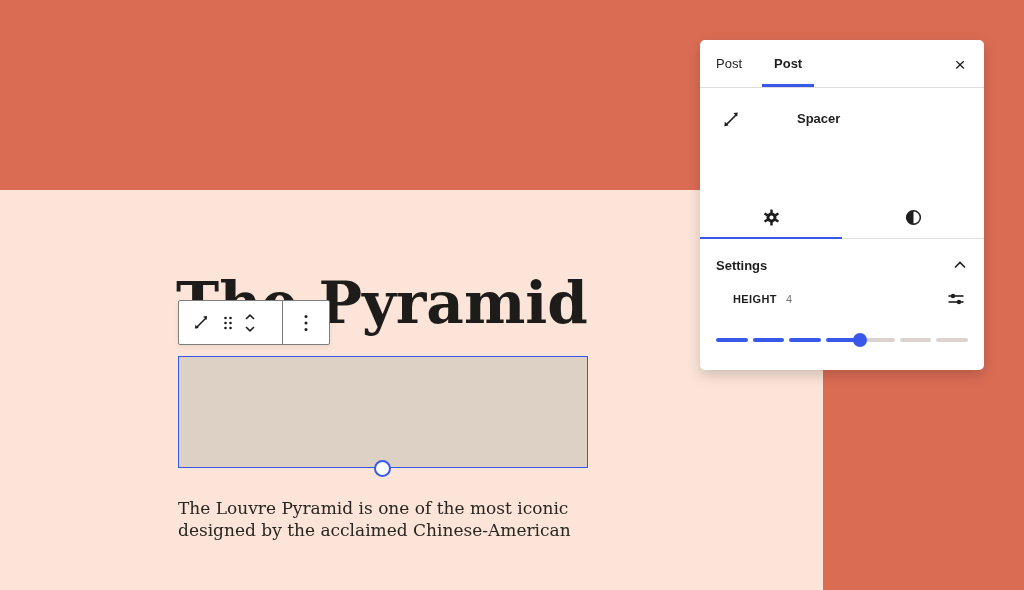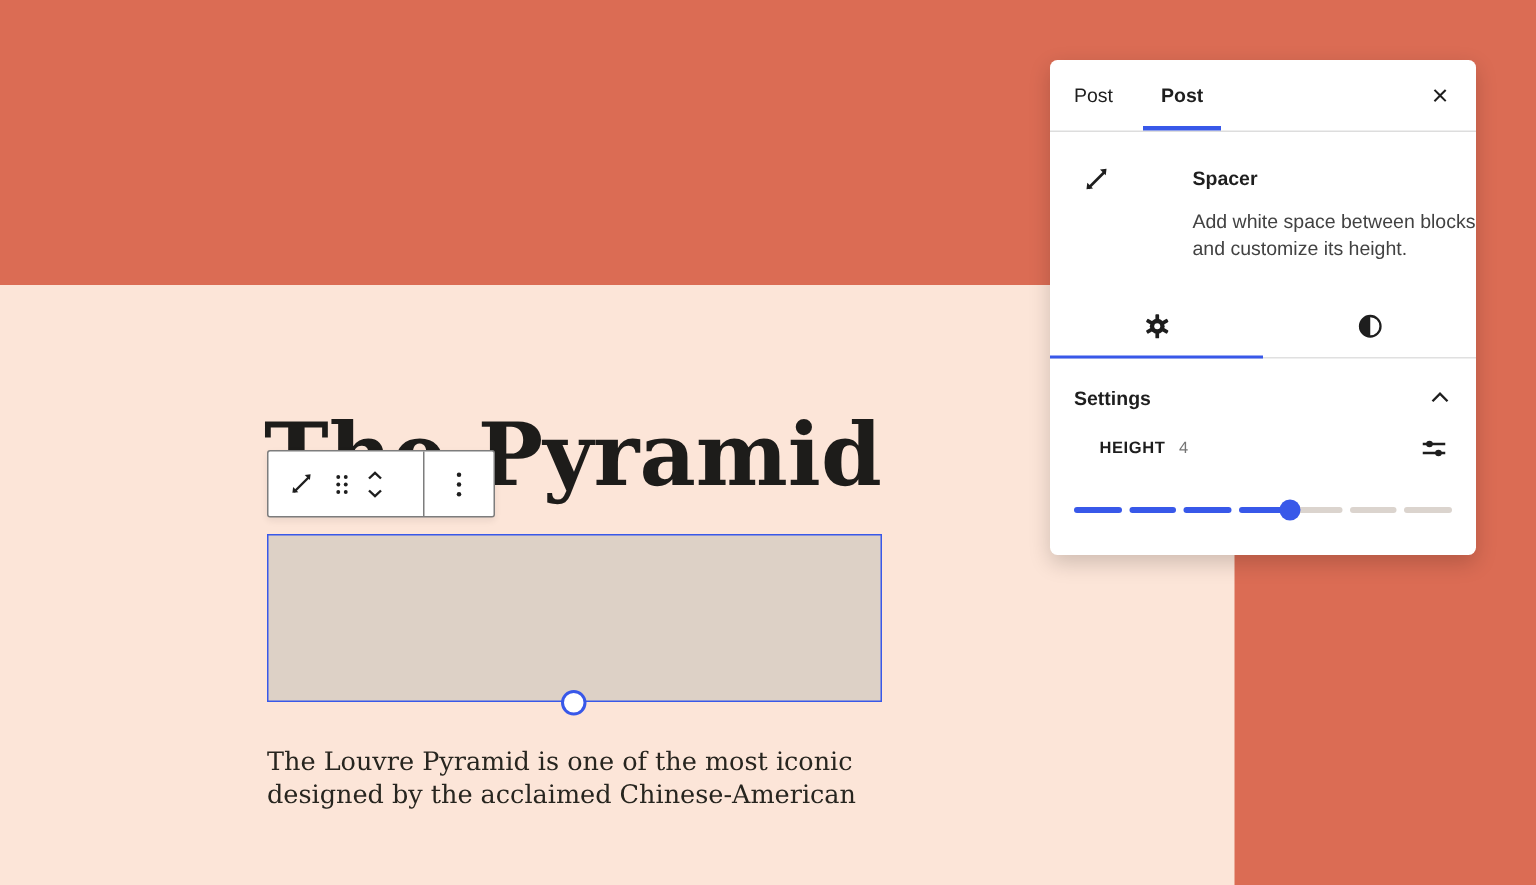--- a/index.html
+++ b/index.html
@@ -173,24 +173,20 @@
   <div class="block-card">
     <div class="card-icon">
       <svg width="22" height="22" viewBox="0 0 20 20">
         <line x1="5" y1="15" x2="15" y2="5" stroke="#1e1e1e" stroke-width="1.6"></line>
         <path d="M3.6 16.4 L4.2 11.6 L8.4 15.8 Z" fill="#1e1e1e" transform="scale(0.82) translate(1.2,2.6)"></path>
         <path d="M16.4 3.6 L15.8 8.4 L11.6 4.2 Z" fill="#1e1e1e" transform="scale(0.82) translate(3.2,0.2)"></path>
       </svg>
     </div>
     <div class="card-text">
       <div class="card-title">Spacer</div>
-      <div class="card-desc">
-        <div>Add white space between blocks</div>
-        <div>and customize its height.</div>
-      </div>
     </div>
   </div>
 
   <div class="icon-tabs">
     <div class="icon-tab active">
       <span>
         <svg width="19" height="19" viewBox="0 0 20 20">
           <g fill="#1e1e1e">
             <circle cx="10" cy="10" r="5.2"></circle>
             <rect x="8.7" y="1.5" width="2.6" height="4" rx="0.6"></rect>

